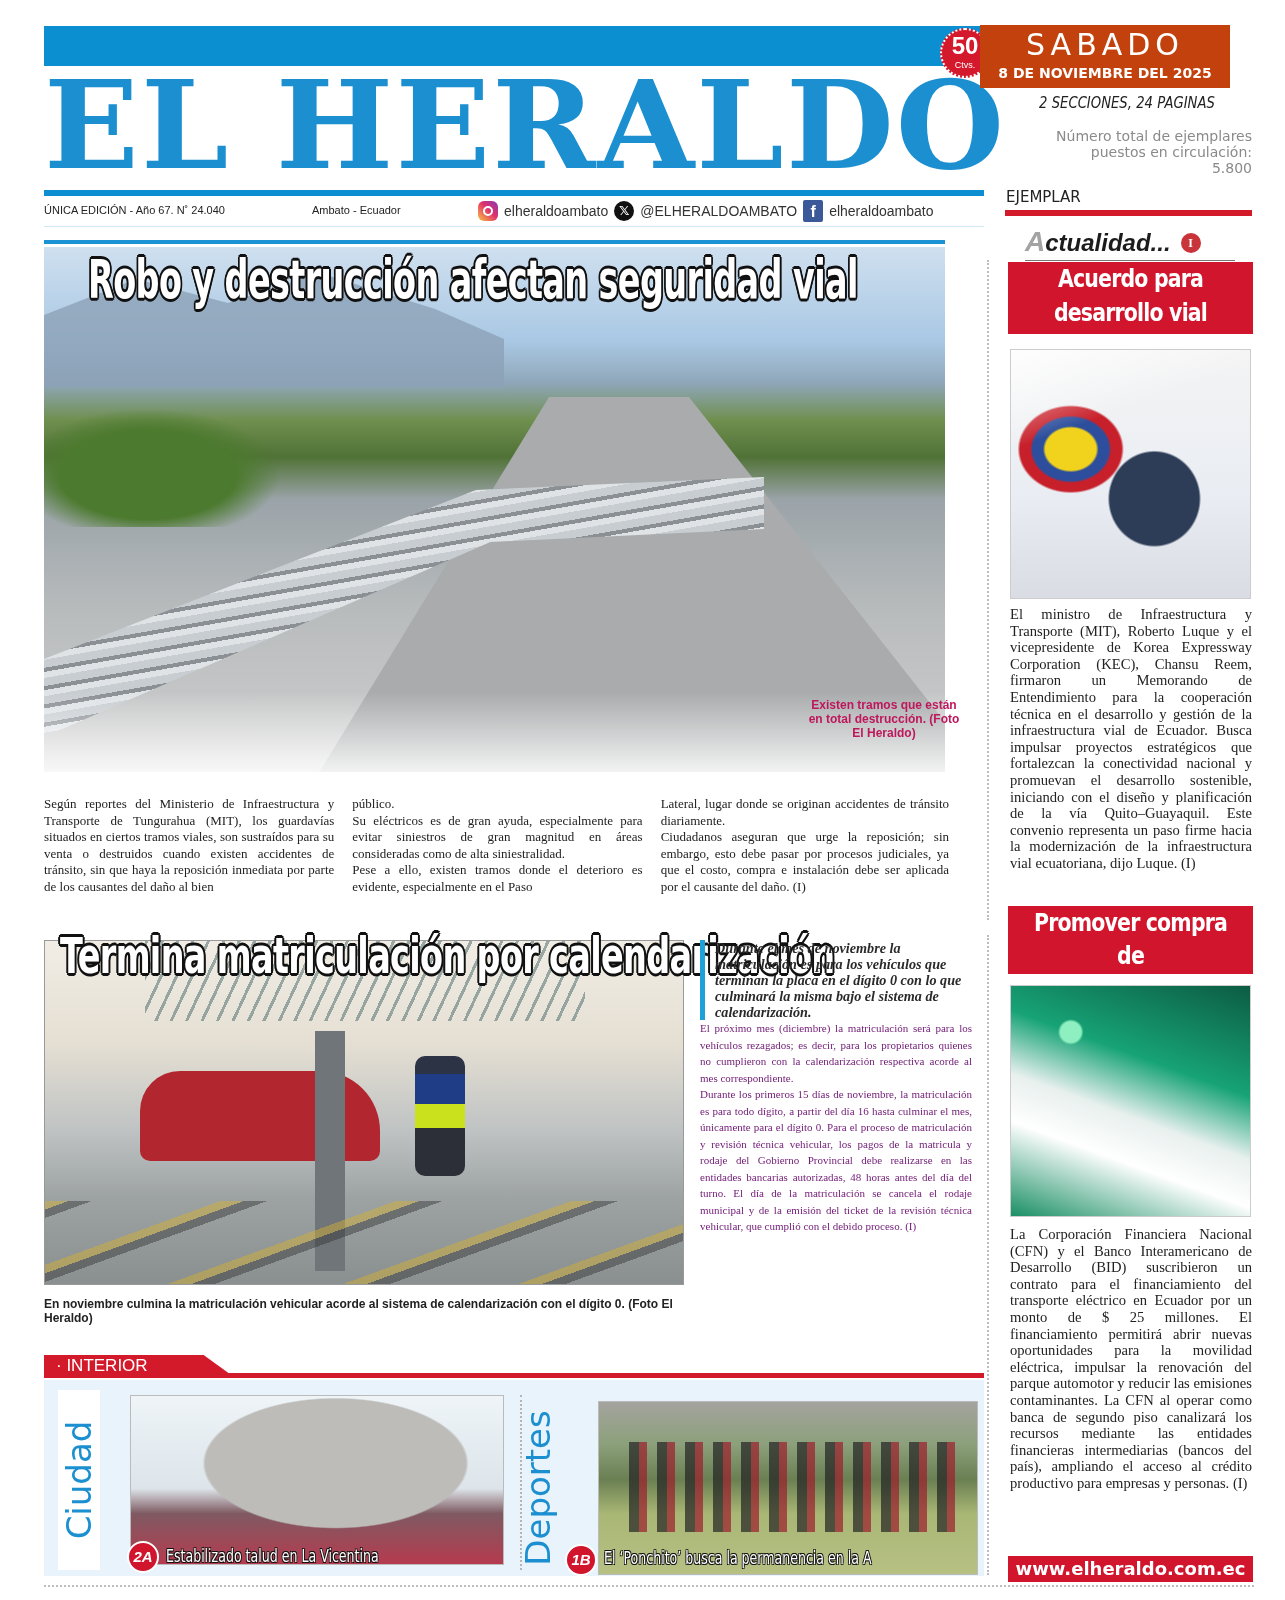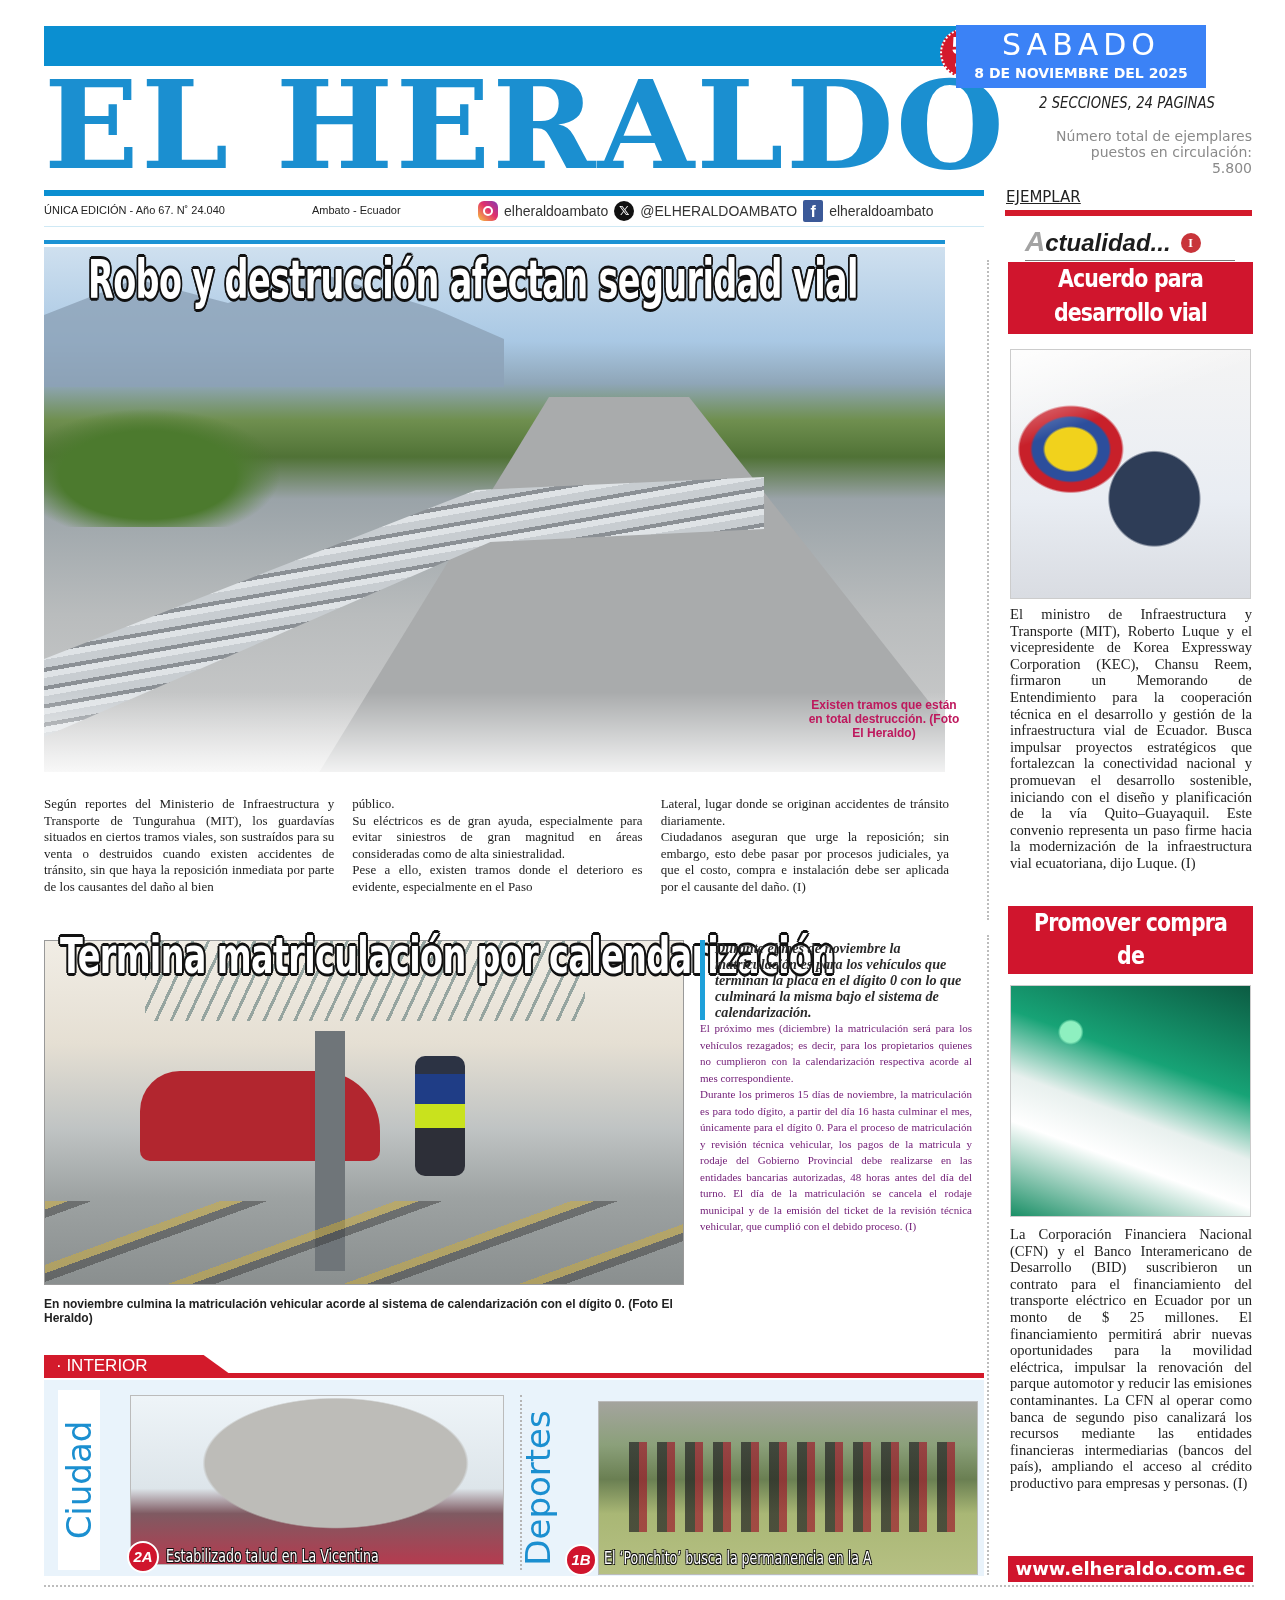--- a/index.html
+++ b/index.html
@@ -23,26 +23,26 @@
   .meta-row .city { position: absolute; left: 268px; top: 4px; font-size: 11px; }
   .socials { position: absolute; left: 434px; top: 0; display: flex; align-items: center; gap: 6px; font-size: 14px; color: #333; }
   .socials .ig { width: 20px; height: 20px; border-radius: 6px;
                  background: linear-gradient(45deg, #f9c63d, #e1306c 55%, #833ab4); position: relative; }
   .socials .ig::after { content: ""; position: absolute; left: 5px; top: 5px; width: 10px; height: 10px; border: 2px solid #fff; border-radius: 50%; box-sizing: border-box; }
   .socials .x { width: 20px; height: 20px; border-radius: 50%; background: #111; color: #fff; text-align: center; font-size: 13px; line-height: 20px; font-family: "DejaVu Sans", sans-serif; font-weight: bold; }
   .socials .fb { width: 20px; height: 22px; background: #3b5998; color: #fff; text-align: center; font-size: 16px; font-weight: bold; line-height: 24px; font-family: "Liberation Sans", sans-serif; border-radius: 2px; }
   .meta-underline { position: absolute; left: 44px; top: 226px; width: 940px; height: 1px; background: #cfe9f5; }
 
   
-  .date-box { position: absolute; left: 956px; top: 25px; width: 250px; height: 63px; background: #3b82f6; color: #fff; text-align: center; font-family: "DejaVu Sans", sans-serif; }
+  .date-box { position: absolute; left: 980px; top: 25px; width: 250px; height: 63px; background: #c2410c; color: #fff; text-align: center; font-family: "DejaVu Sans", sans-serif; }
   .date-box .day { display: block; font-size: 30px; letter-spacing: 5px; line-height: 36px; margin-top: 2px; }
   .date-box .date { display: block; font-size: 14px; font-weight: bold; line-height: 20px; }
   .sections { position: absolute; left: 1002px; top: 94px; width: 250px; text-align: center; font-family: "DejaVu Sans", sans-serif; font-style: italic; font-size: 15px; color: #222; transform: scaleX(0.88); }
   .circulation { position: absolute; left: 1002px; top: 128px; width: 250px; text-align: right; font-family: "DejaVu Sans", sans-serif; font-size: 14px; line-height: 16px; color: #8a8a8a; }
-  .ejemplar { position: absolute; left: 1006px; top: 188px; font-family: "DejaVu Sans", sans-serif; font-size: 15px; color: #222; text-decoration: underline; }
+  .ejemplar { position: absolute; left: 1006px; top: 188px; font-family: "DejaVu Sans", sans-serif; font-size: 15px; color: #222; }
   .ejemplar-rule { position: absolute; left: 1005px; top: 210px; width: 247px; height: 6px; background: #d31a2b; }
   .section-title { position: absolute; left: 1025px; top: 226px; width: 210px; font-family: "Liberation Sans", sans-serif; font-style: italic; font-weight: bold; font-size: 24px; color: #1c1c1c; border-bottom: 1px solid #777; padding-bottom: 2px; }
   .section-title .cap { color: #a3a3a3; font-size: 28px; }
   .section-title .marker { display: inline-block; width: 20px; height: 20px; border-radius: 50%; background: #c8343a; color: #fff; font-size: 12px; text-align: center; line-height: 20px; vertical-align: 4px; margin-left: 10px; font-style: normal; font-family: "Liberation Serif", serif; }
 
   
   .red-head { position: absolute; left: 1008px; width: 245px; background: #d0152d; color: #fff; text-align: center;
               font-family: "DejaVu Sans", sans-serif; font-weight: bold; letter-spacing: -1px; }
   .red-head span { display: block; transform: scaleX(0.82); }
   .side-photo { position: absolute; left: 1010px; width: 241px; overflow: hidden; border: 1px solid #ccc; }

